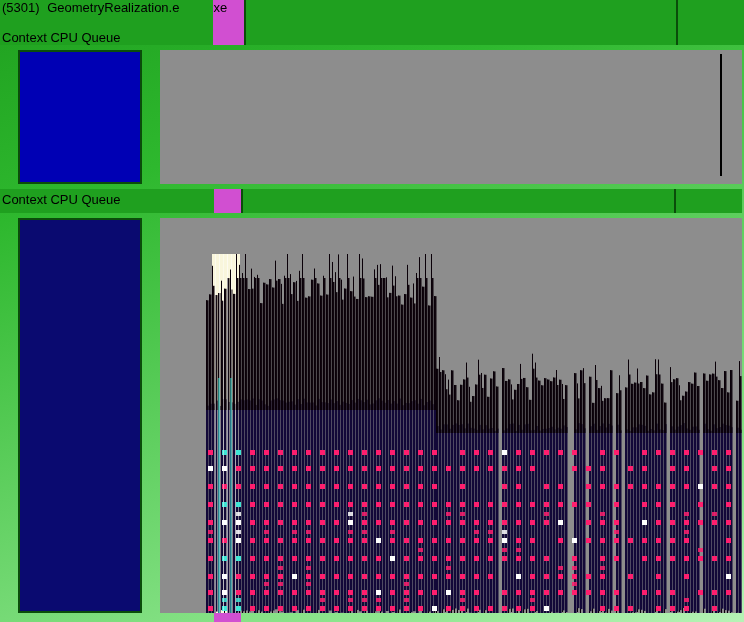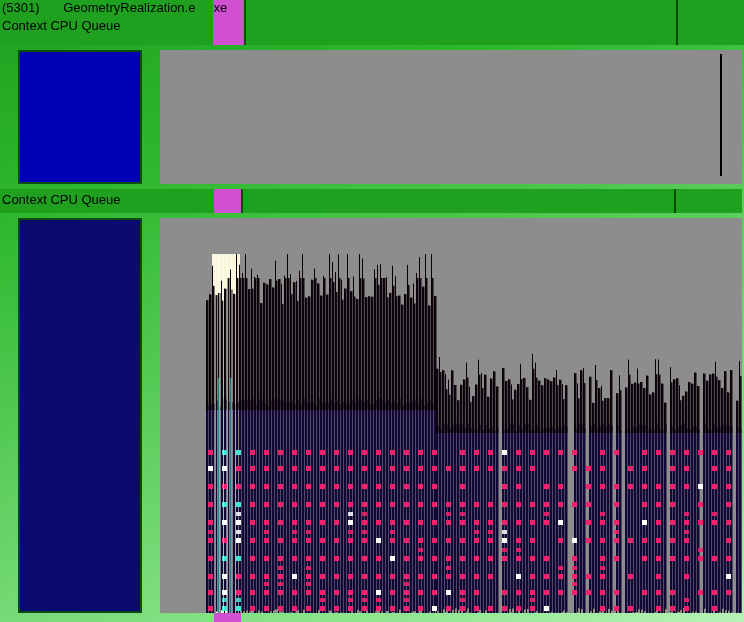--- a/index.html
+++ b/index.html
@@ -25,21 +25,21 @@
   }
   .marker {
     background: #d14fd1;
     height: 100%;
   }
   .title {
     position: absolute; left: 2px; top: 0;
     color: #000; white-space: nowrap;
   }
   .sub {
-    position: absolute; left: 2px; bottom: 12px;
+    position: absolute; left: 2px; bottom: 0;
     color: #000; white-space: nowrap;
   }
   .panel {
     position: absolute; background: #8d8d8d;
   }
   .thumb {
     position: absolute; background: #0a4d0a;
   }
   .thumb-inner {
     position: absolute; inset: 2px; 
@@ -48,21 +48,21 @@
 </style>
 </head>
 <body>
 
 <div class="root">
 
   <div class="header-row" style="top:0;height:45px;">
     <div class="header-seg" style="width:214px;">
       <span class="title">
         <span>(5301)</span>
-        <span style="margin-left:20px;">GeometryRealization.e</span>
+        <span style="margin-left:4px;">GeometryRealization.e</span>
       </span>
       <span class="sub">Context CPU Queue</span>
     </div>
     <div class="marker" style="width:31px;position:relative;">
       <span class="title ext" style="left:0;top:0;">xe</span>
     </div>
     <div class="gap"></div>
     <div class="header-seg" style="width:431px;"></div>
     <div class="gap"></div>
     <div class="header-seg" style="width:66px;"></div>

